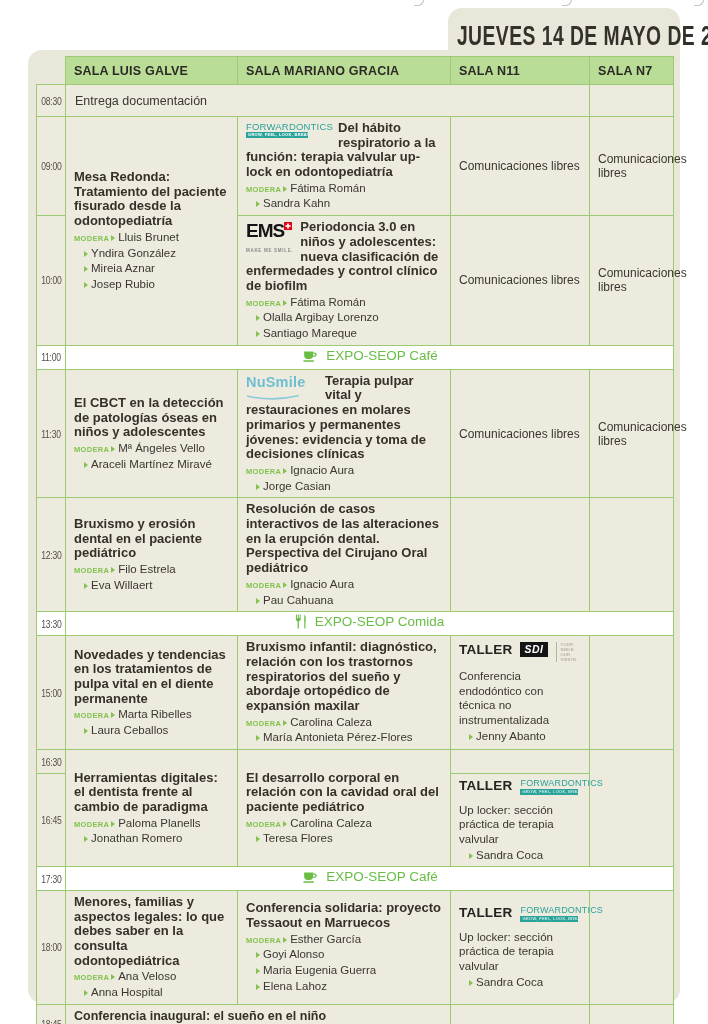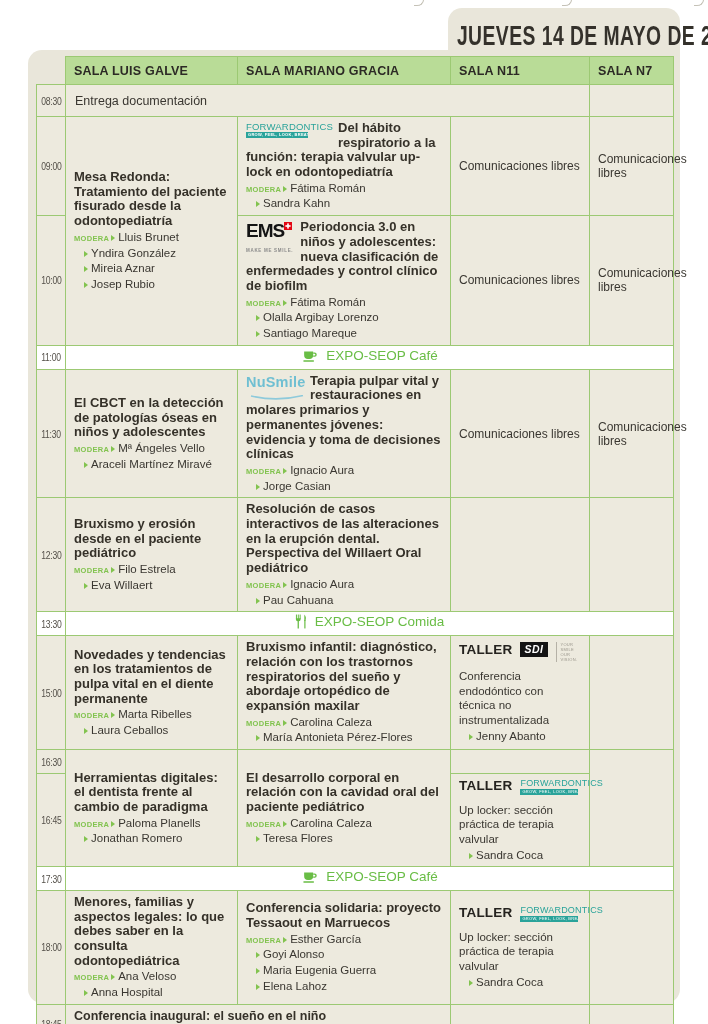--- a/index.html
+++ b/index.html
@@ -63,21 +63,21 @@
     overflow:hidden; width:62px; }
   .logo-fwd.mini .fwd-name { font-size:9px; }
   .logo-fwd.mini .fwd-band { width:58px; }
 
   .logo-ems { float:left; margin:2px 7px 0 0; text-align:left; line-height:1; }
   .ems-row { display:flex; align-items:flex-start; }
   .ems-name { font-weight:bold; font-size:19px; letter-spacing:-1px; color:#141414;
     transform:scaleY(0.92); transform-origin:left top; }
   .ems-tag { font-size:4.5px; color:#8a8a8a; letter-spacing:0.7px; margin-top:1px; }
 
-  .logo-nusmile { float:left; margin:1px 6px 0 0; width:58px; line-height:1;text-align:right; }
+  .logo-nusmile { float:left; margin:1px 21px 0 0; width:58px; line-height:1; }
   .nusmile-text { color:#6fbfd2; font-size:14.5px; letter-spacing:0.2px; }
 
   .taller-head { display:flex; align-items:flex-start; gap:8px; margin-bottom:7px; }
   .taller-word { font-weight:bold; font-size:13.5px; color:#25231f;
     letter-spacing:0.2px; }
   .sdi-box { background:#141414; color:#fff; font-weight:bold; font-style:italic;
     font-size:10.5px; padding:1px 5px 2px 4px; letter-spacing:0.5px; }
   .sdi-tag { font-size:4px; color:#9a968c; line-height:1.25; text-transform:uppercase;
     border-left:1px solid #b5b1a6; padding-left:3px; width:18px; letter-spacing:0.3px; }
 
@@ -204,26 +204,26 @@
         <div class="line"><span class="modera-label">MODERA</span><span class="tri"></span><span>Ignacio Aura</span></div>
         <div class="line spk"><span class="tri"></span><span>Jorge Casian</span></div>
       </td>
       <td class="cell centered-note">Comunicaciones libres</td>
       <td class="cell centered-note">Comunicaciones libres</td>
     </tr>
 
     <tr style="height:94px">
       <td class="time"><span class="t">12:30</span></td>
       <td class="cell">
-        <div class="evt-title">Bruxismo y erosión desde en el paciente pediátrico</div>
+        <div class="evt-title">Bruxismo y erosión dental en el paciente pediátrico</div>
         <div class="line"><span class="modera-label">MODERA</span><span class="tri"></span><span>Filo Estrela</span></div>
         <div class="line spk"><span class="tri"></span><span>Eva Willaert</span></div>
       </td>
       <td class="cell">
-        <div class="evt-title">Resolución de casos interactivos de las alteraciones en la erupción dental. Perspectiva del Willaert Oral pediátrico</div>
+        <div class="evt-title">Resolución de casos interactivos de las alteraciones en la erupción dental. Perspectiva del Cirujano Oral pediátrico</div>
         <div class="line"><span class="modera-label">MODERA</span><span class="tri"></span><span>Ignacio Aura</span></div>
         <div class="line spk"><span class="tri"></span><span>Pau Cahuana</span></div>
       </td>
       <td class="cell"></td>
       <td class="cell"></td>
     </tr>
 
     <tr class="break" style="height:24px">
       <td class="time"><span class="t">13:30</span></td>
       <td class="break-cell" colspan="4">

